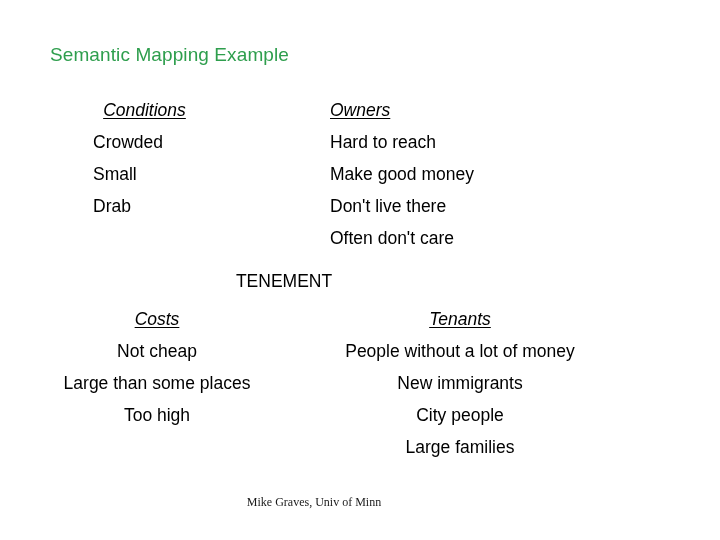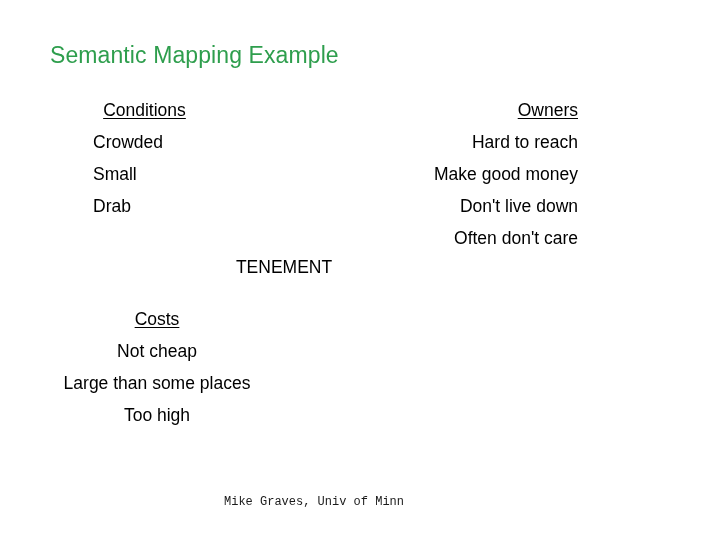--- a/index.html
+++ b/index.html
@@ -19,38 +19,39 @@
     width: 720px;
     height: 540px;
     background: #ffffff;
   }
 
   
   .slide-title {
     position: absolute;
     left: 50px;
     top: 41px;
-    font-size: 23px;
+    font-size: 19px;
     line-height: 28px;
     font-weight: normal;
     color: #2e9e4d;
     white-space: nowrap;
     letter-spacing: 0.1px;
   }
 
   
   .col {
     position: absolute;
     font-size: 17.5px;
     line-height: 32px;
     white-space: nowrap;
   }
   .col .hd {
     text-decoration: underline;
     text-underline-offset: 2px;
+    font-style: italic;
   }
   .col .row {
     display: block;
   }
 
   
   .col-conditions {
     left: 58px;
     top: 94px;
     width: 170px;
@@ -63,28 +64,28 @@
   }
   .col-conditions .row {
     padding-left: 35px;
   }
 
   
   .col-owners {
     left: 330px;
     top: 94px;
     width: 248px;
-    text-align: right;
+    text-align: left;
   }
 
   
   .tenement {
     position: absolute;
     left: 184px;
-    top: 253px;
+    top: 267px;
     width: 200px;
     text-align: center;
     font-size: 17.5px;
     line-height: 28px;
     white-space: nowrap;
   }
 
   
   .col-costs {
     left: 24px;
@@ -101,21 +102,21 @@
     text-align: center;
   }
 
   
   .credit {
     position: absolute;
     left: 0;
     top: 494px;
     width: 628px;
     text-align: center;
-    font-family: Liberation Mono, monospace;
+    font-family: Liberation Serif, serif;
     font-size: 12px;
     line-height: 16px;
     color: #1a1a1a;
     white-space: nowrap;
   }
 </style>
 </head>
 <body>
 
 <div class="slide">
@@ -126,29 +127,36 @@
     <span class="hd">Conditions</span>
     <span class="row">Crowded</span>
     <span class="row">Small</span>
     <span class="row">Drab</span>
   </div>
 
   <div class="col col-owners">
     <span class="hd row">Owners</span>
     <span class="row">Hard to reach</span>
     <span class="row">Make good money</span>
-    <span class="row">Don't live down</span>
+    <span class="row">Don't live there</span>
     <span class="row">Often don't care</span>
   </div>
 
   <div class="tenement">TENEMENT</div>
 
   <div class="col col-costs">
     <span class="hd row">Costs</span>
     <span class="row">Not cheap</span>
     <span class="row">Large than some places</span>
     <span class="row">Too high</span>
   </div>
 
+  <div class="col col-tenants">
+    <span class="hd row">Tenants</span>
+    <span class="row">People without a lot of money</span>
+    <span class="row">New immigrants</span>
+    <span class="row">City people</span>
+    <span class="row">Large families</span>
+  </div>
 
   <div class="credit">Mike Graves, Univ of Minn</div>
 
 </div>
 
 </body></html>

